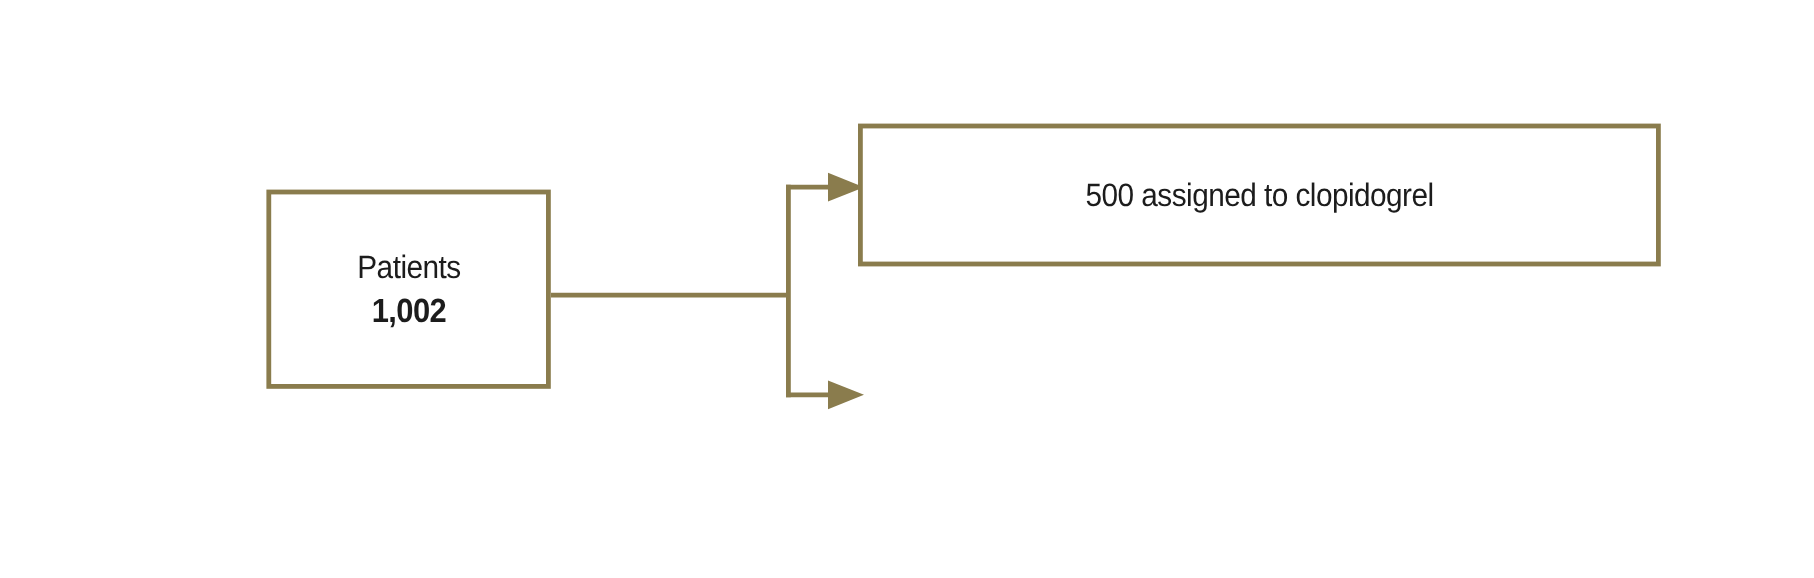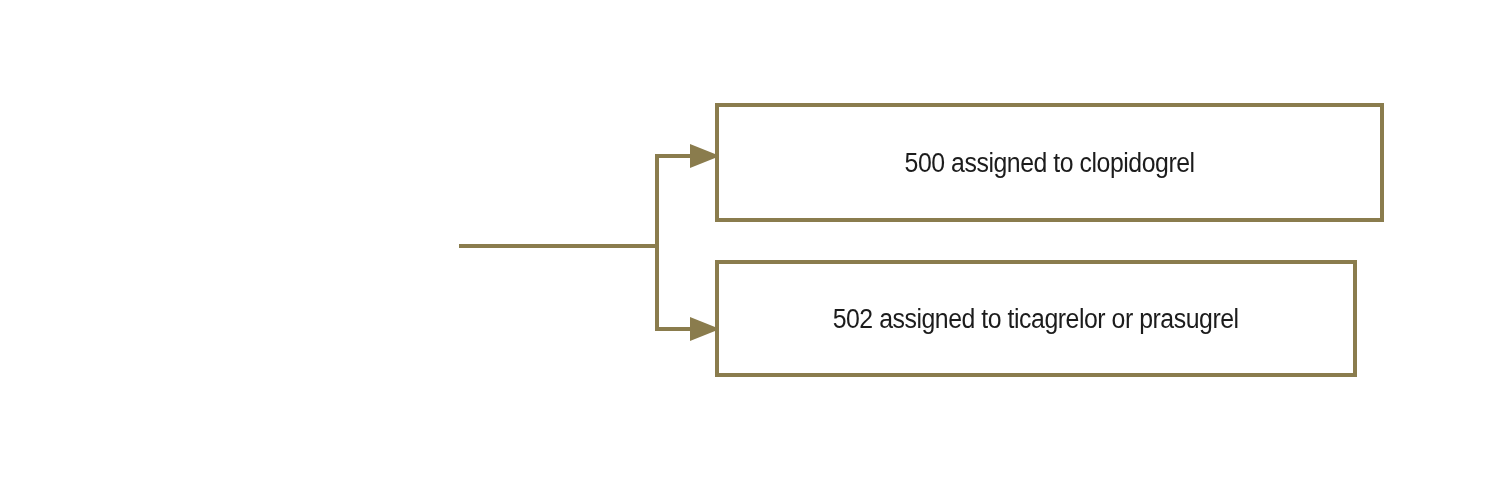--- a/index.html
+++ b/index.html
@@ -74,22 +74,23 @@
 
     <path d="M 655 156 H 692" stroke="currentColor" stroke-width="4" fill="none"></path>
 
     <polygon points="690,144 720,156 690,168" fill="currentColor"></polygon>
 
     <path d="M 655 329 H 692" stroke="currentColor" stroke-width="4" fill="none"></path>
 
     <polygon points="690,317 720,329 690,341" fill="currentColor"></polygon>
   </svg>
 
+  <div class="node node-root">
+    <div class="node-label">Patients</div>
+    <div class="node-value">1,002</div>
+  </div>
 
   <div class="node node-branch-0">
     <div class="node-label">500 assigned to clopidogrel</div>
   </div>
 
-  <div class="node node-branch-1">
-    <div class="node-label">502 assigned to ticagrelor or prasugrel</div>
-  </div>
 
 </div>
 
 </body></html>

